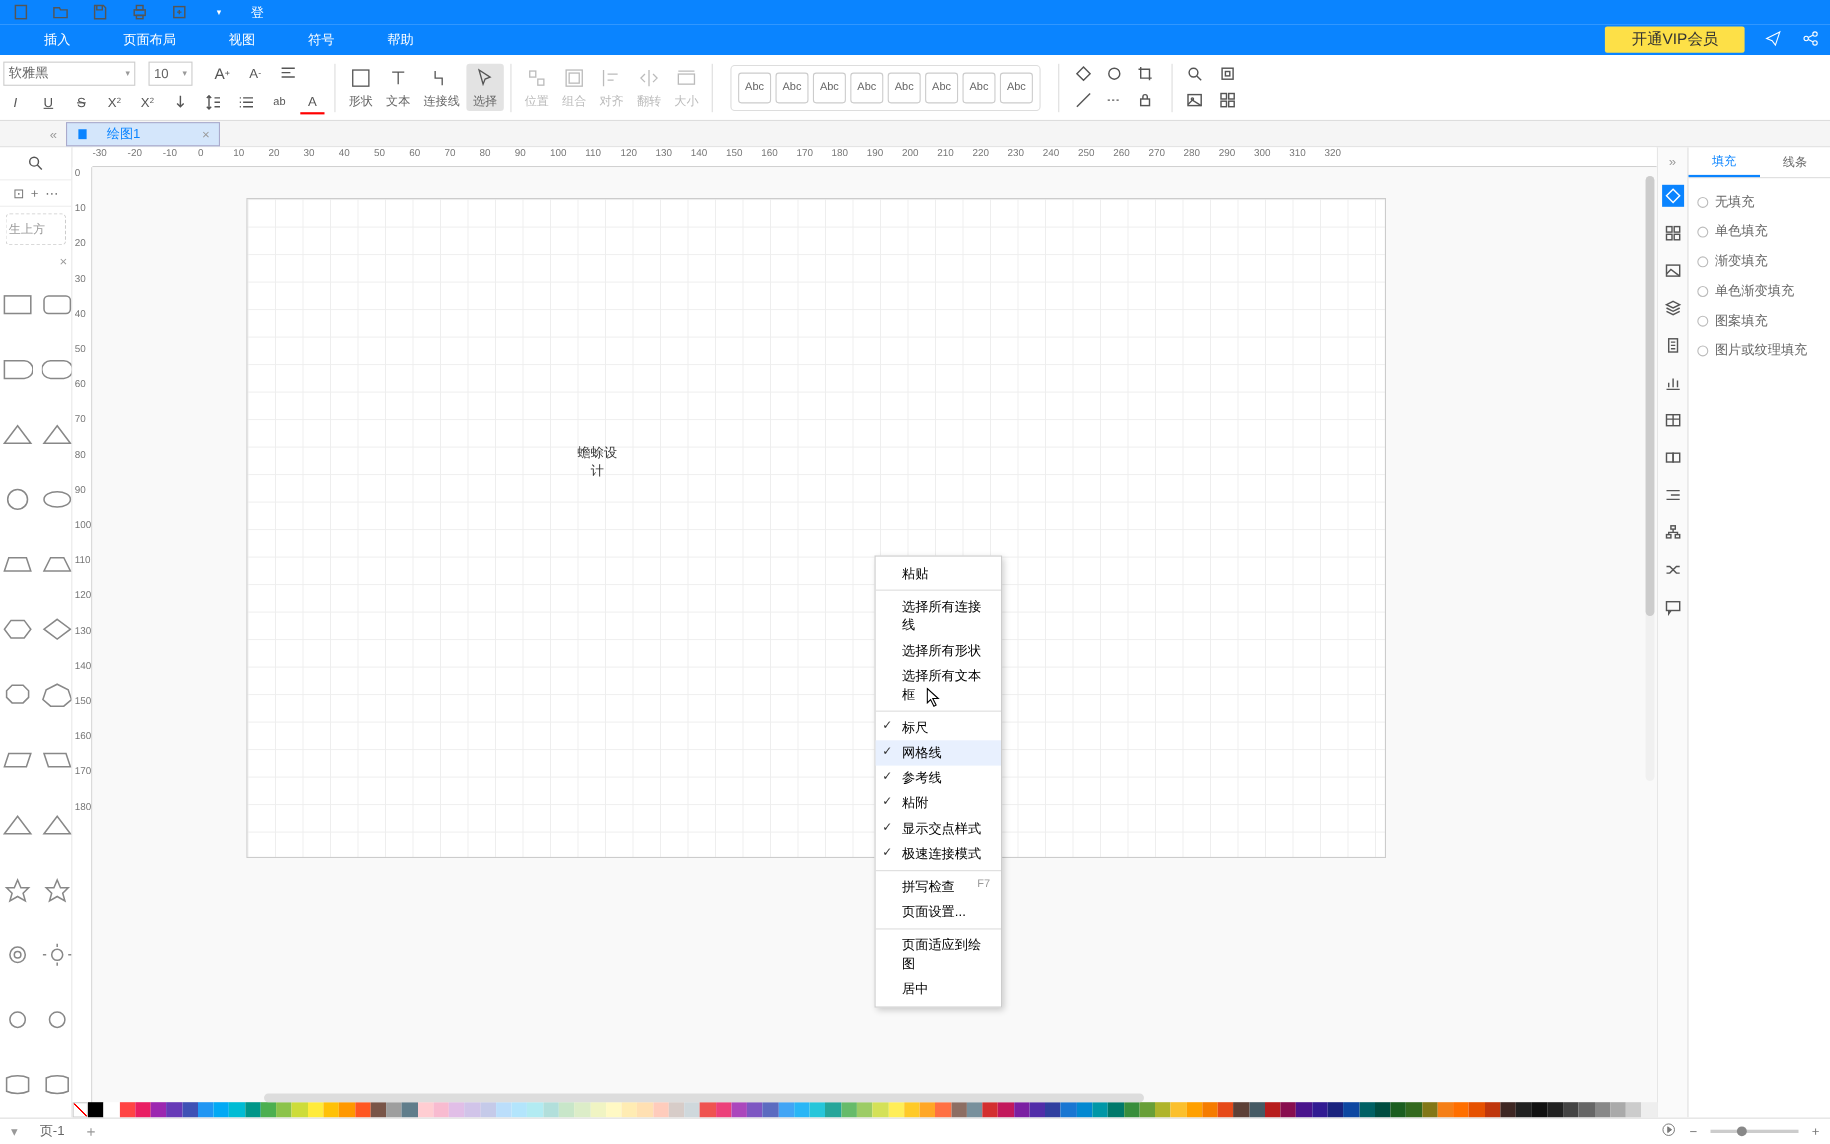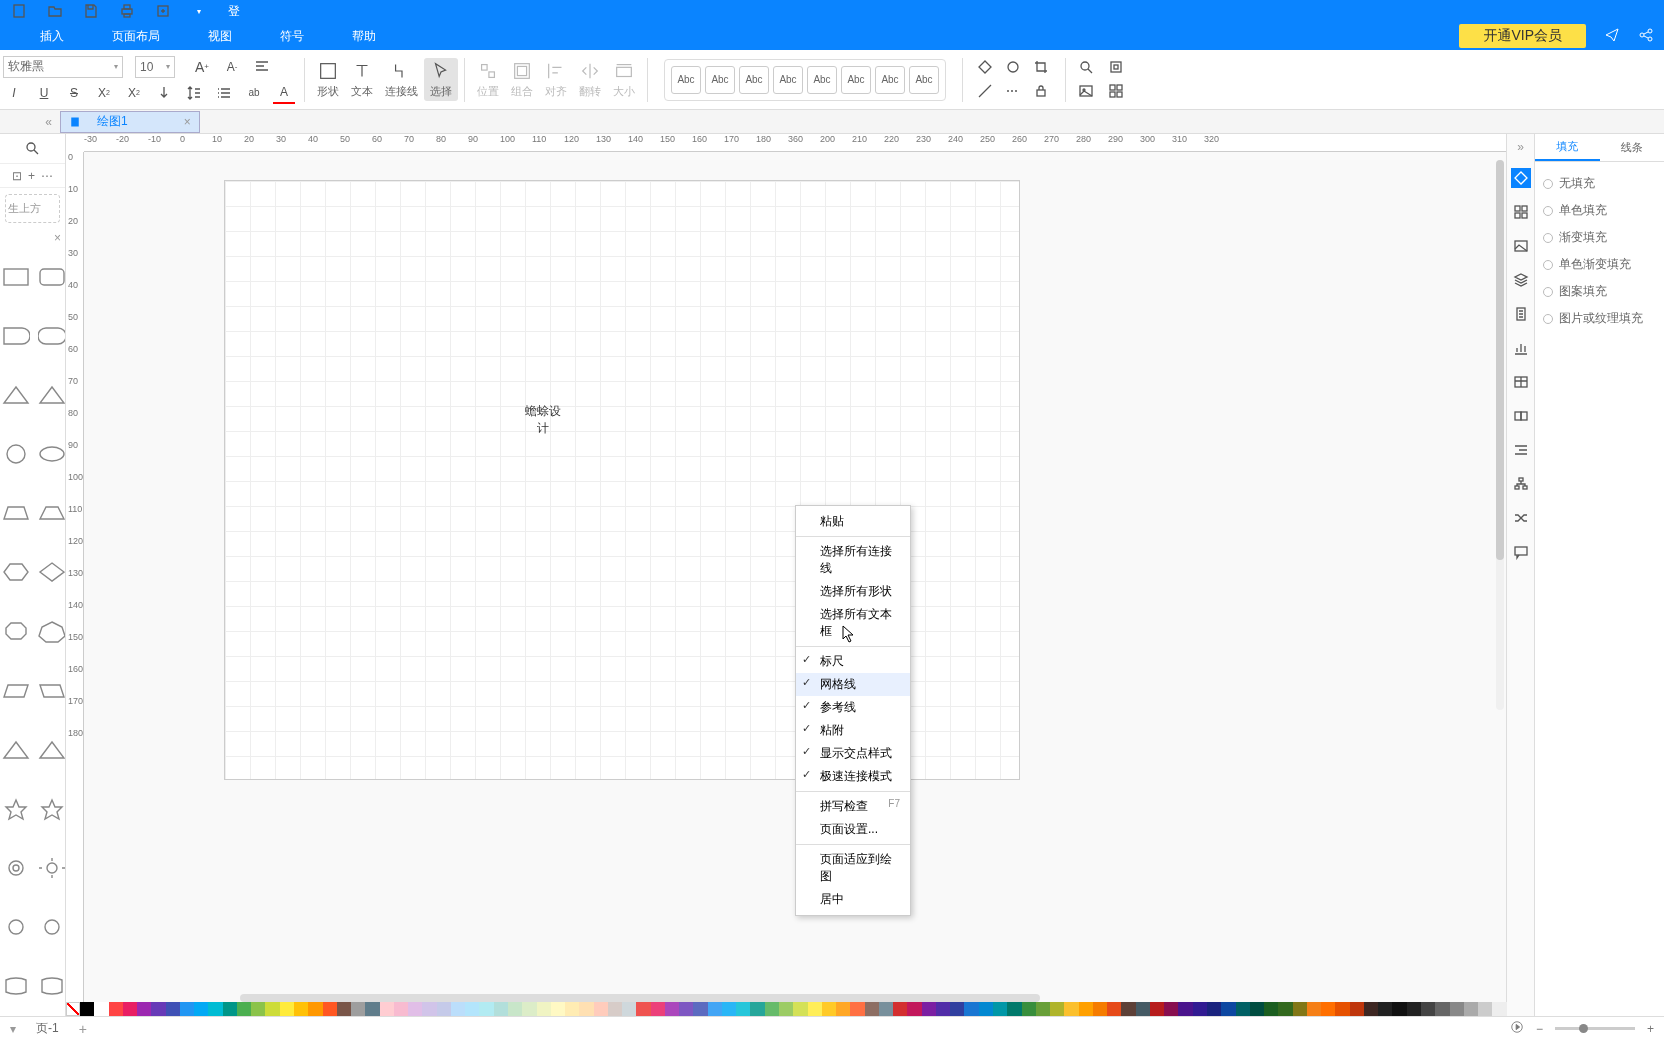--- a/index.html
+++ b/index.html
@@ -47,21 +47,21 @@
 .shapes-header{display:flex;justify-content:flex-end;padding:2px 4px;color:#999}
 .shapes{flex:1;overflow:hidden;padding:4px 2px;display:grid;grid-template-columns:1fr 1fr;gap:8px}
 .shape{width:28px;height:24px;margin:auto}
 .shape svg{width:100%;height:100%;fill:none;stroke:#888;stroke-width:1.4}
 .canvas-wrap{flex:1;display:flex;flex-direction:column;position:relative;background:#fff}
 .ruler-h{height:18px;background:#fff;border-bottom:1px solid #ccc;position:relative;margin-left:18px;overflow:hidden}
 .ruler-h .tick{position:absolute;top:0;font-size:9px;color:#777}
 .ruler-v{width:18px;background:#fff;border-right:1px solid #ccc;position:absolute;left:0;top:18px;bottom:0;overflow:hidden}
 .ruler-v .tick{position:absolute;left:2px;font-size:9px;color:#777}
 .canvas-area{flex:1;position:relative;background:#f9f9f9;margin-left:18px;overflow:hidden}
-.page{position:absolute;left:140px;top:28px;width:796px;height:600px;background:#fff;border:1px solid #ccc;
+.page{position:absolute;left:140px;top:28px;width:1036px;height:600px;background:#fff;border:1px solid #ccc;
 background-image:linear-gradient(#eee 1px,transparent 1px),linear-gradient(90deg,#eee 1px,transparent 1px);
 background-size:25px 25px}
 .shape-on-canvas{position:absolute;left:300px;top:222px;font-size:11px;color:#333;text-align:center;line-height:1.4}
 .context-menu{position:absolute;left:729px;top:371px;width:116px;background:#fff;border:1px solid #ccc;box-shadow:2px 2px 6px rgba(0,0,0,.2);padding:4px 0;z-index:100}
 .ctx-item{padding:3px 10px 3px 24px;position:relative;cursor:pointer;font-size:11px;display:flex;justify-content:space-between}
 .ctx-item.hover{background:#e8f0fe}
 .ctx-check::before{content:'✓';position:absolute;left:6px;color:#333}
 .ctx-sep{height:1px;background:#ddd;margin:3px 0}
 .ctx-sc{color:#999;font-size:10px}
 .cursor-arrow{position:absolute;left:776px;top:491px;z-index:101;pointer-events:none}
@@ -452,21 +452,21 @@
         <span class="tick" style="left: 384px;">90</span>
         <span class="tick" style="left: 416px;">100</span>
         <span class="tick" style="left: 448px;">110</span>
         <span class="tick" style="left: 480px;">120</span>
         <span class="tick" style="left: 512px;">130</span>
         <span class="tick" style="left: 544px;">140</span>
         <span class="tick" style="left: 576px;">150</span>
         <span class="tick" style="left: 608px;">160</span>
         <span class="tick" style="left: 640px;">170</span>
         <span class="tick" style="left: 672px;">180</span>
-        <span class="tick" style="left: 704px;">360</span>
+        <span class="tick" style="left: 704px;">190</span>
         <span class="tick" style="left: 736px;">200</span>
         <span class="tick" style="left: 768px;">210</span>
         <span class="tick" style="left: 800px;">220</span>
         <span class="tick" style="left: 832px;">230</span>
         <span class="tick" style="left: 864px;">240</span>
         <span class="tick" style="left: 896px;">250</span>
         <span class="tick" style="left: 928px; text-align: center;">260</span>
         <span class="tick" style="left: 960px;">270</span>
         <span class="tick" style="left: 992px;">280</span>
         <span class="tick" style="left: 1024px;">290</span>

